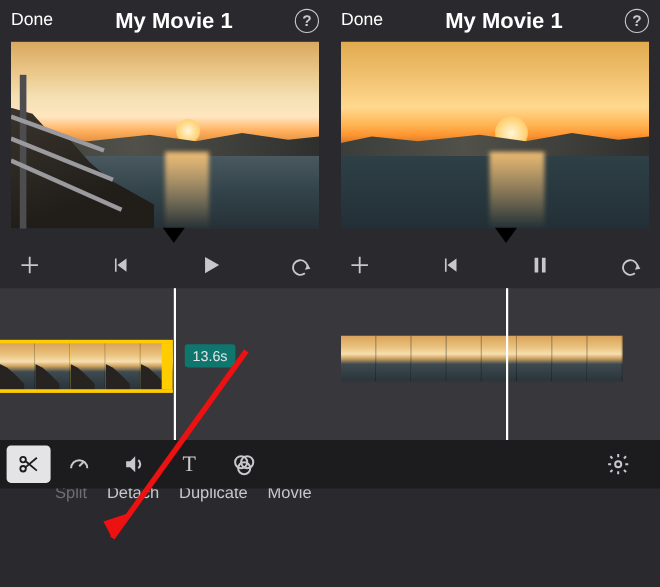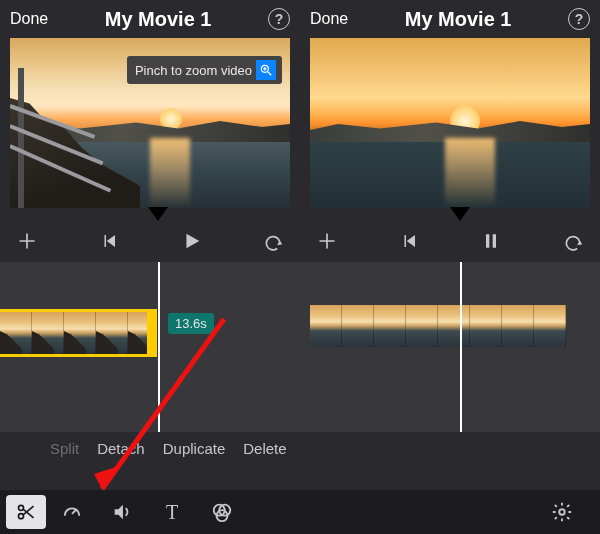--- a/index.html
+++ b/index.html
@@ -7,21 +7,21 @@
     width: 600px;
     height: 534px;
     background: #2a2a2e;
     font-family: -apple-system, Helvetica, Arial, sans-serif;
     display: flex;
     overflow: hidden;
     position: relative;
   }
   .panel {
     width: 300px;
-    height: 534px;
+    height: 444px;
     position: relative;
     background: #2a2a2e;
   }
   
   .topbar {
     height: 38px;
     display: flex;
     align-items: center;
     justify-content: space-between;
     padding: 0 10px;
@@ -238,31 +238,20 @@
 
   <div class="preview left">
     <div class="sun"></div>
     <div class="hills"></div>
     <div class="glint"></div>
     <div class="cliff"></div>
     <div class="post"></div>
     <div class="rail1"></div>
       <div class="rail2"></div>
       <div class="rail3"></div>
-    <div class="hint">
-      <span>Pinch to zoom video</span>
-      <span class="mag">
-        <svg width="14" height="14" viewBox="0 0 24 24">
-            <circle cx="10" cy="10" r="6" fill="none" stroke="#fff" stroke-width="2"></circle>
-            <line x1="15" y1="15" x2="21" y2="21" stroke="#fff" stroke-width="2"></line>
-            <line x1="10" y1="7" x2="10" y2="13" stroke="#fff" stroke-width="2"></line>
-            <line x1="7" y1="10" x2="13" y2="10" stroke="#fff" stroke-width="2"></line>
-          </svg>
-      </span>
-    </div>
   </div>
 
   <div class="marker"></div>
 
   <div class="transport">
     <span class="ico">
       <svg width="20" height="20" viewBox="0 0 24 24">
           <path d="M11 3h2v8h8v2h-8v8h-2v-8H3v-2h8z"></path>
         </svg>
     </span>
@@ -299,21 +288,21 @@
 
   <svg class="arrow" viewBox="0 0 150 190">
     <line x1="140" y1="5" x2="18" y2="175" stroke="#e11" stroke-width="5"></line>
     <polygon points="18,175 35,152 10,160" fill="#e11"></polygon>
   </svg>
 
   <div class="clip-menu">
     <span>Split</span>
     <span>Detach</span>
     <span>Duplicate</span>
-    <span>Delete</span>
+    <span>Movie</span>
   </div>
 
   <div class="toolbar">
     <span class="tool active">
       <svg width="20" height="20" viewBox="0 0 24 24">
           <circle cx="6" cy="7" r="3" fill="none" stroke="currentColor" stroke-width="2"></circle>
           <circle cx="6" cy="17" r="3" fill="none" stroke="currentColor" stroke-width="2"></circle>
           <line x1="8.5" y1="8.5" x2="21" y2="19" stroke="currentColor" stroke-width="2"></line>
           <line x1="8.5" y1="15.5" x2="21" y2="5" stroke="currentColor" stroke-width="2"></line>
         </svg>

